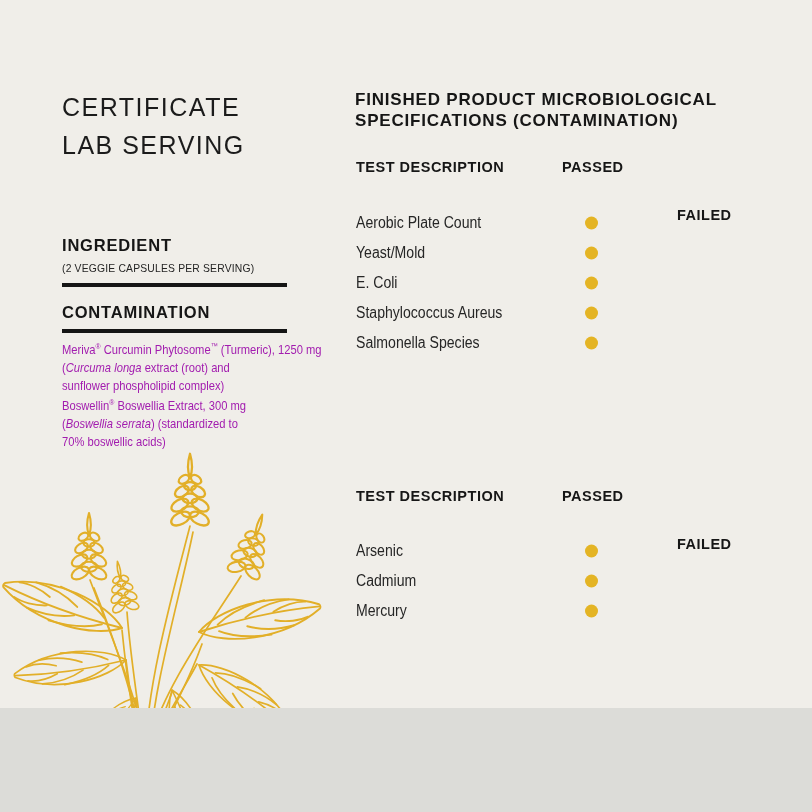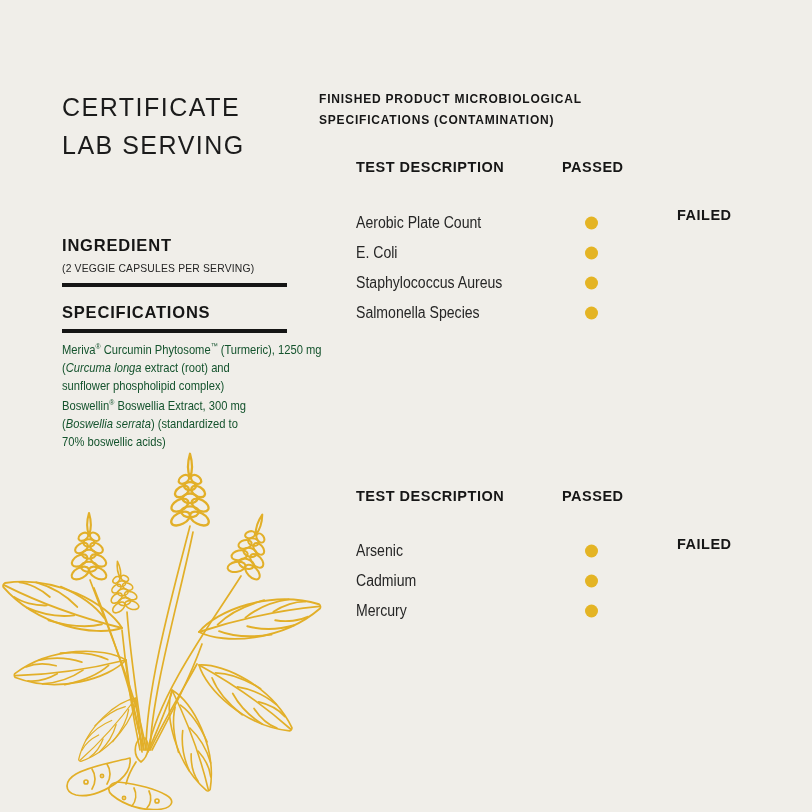--- a/index.html
+++ b/index.html
@@ -1,44 +1,44 @@
 <!DOCTYPE html>
 <html><head>
 <meta charset="utf-8">
 <style>
   * { margin:0; padding:0; box-sizing:border-box; }
   html,body { background:#dcdcd8; }
   .page {
-    position:relative; width:812px; height:812px; margin:0 auto;
+    position:relative; width:812px; height:708px; margin:0 auto;
     background:#F0EEE9; overflow:hidden;
     font-family:"Liberation Sans", sans-serif; color:#1C1C1C;
   }
   .abs { position:absolute; }
 
   
   .main-title {
     left:62px; top:88px; font-size:25px; line-height:38px;
     letter-spacing:1.5px; font-weight:500; color:#1B1B1B;
   }
   .h2 { font-size:16.5px; font-weight:700; letter-spacing:0.8px; color:#161616; }
   #ingredient-heading { left:62px; top:236px; }
   #serving-note {
     left:62px; top:262px; font-size:11.5px; letter-spacing:0.2px; color:#242424;
     transform:scaleX(0.9); transform-origin:0 0; white-space:nowrap;
   }
   .rule { left:62px; width:225px; height:4px; background:#151515; }
   #rule-1 { top:283px; }
   #spec-heading { left:62px; top:303px; }
   #rule-2 { top:329px; }
-  #spec-lines { left:62px; top:338px; font-size:13px; line-height:17.6px; color:#14532d; }
+  #spec-lines { left:62px; top:338px; font-size:13px; line-height:17.6px; color:#a21caf; }
   .spec-line { transform:scaleX(0.86); transform-origin:0 0; white-space:nowrap; }
 
   
   .sec-title {
-    left:319px; width:440px; font-size:12px; line-height:21px;
+    left:355px; width:440px; font-size:17px; line-height:21px;
     font-weight:700; letter-spacing:0.8px; color:#161616;
   }
   #sec1-title { top:89px; }
   #sec2-title { top:437px; }
   .col-header { left:335px; width:440px; height:20px; }
   #header-1 { top:159px; }
   #header-2 { top:488px; }
   .col-h {
     position:absolute; top:0; font-size:14.5px; font-weight:700;
     letter-spacing:0.5px; color:#161616; white-space:nowrap;
@@ -71,21 +71,21 @@
       <div>CERTIFICATE</div>
       <div>LAB SERVING</div>
     </div>
 
   <div class="abs h2" id="ingredient-heading">INGREDIENT</div>
 
   <div class="abs" id="serving-note">(2 VEGGIE CAPSULES PER SERVING)</div>
 
   <div class="abs rule" id="rule-1"></div>
 
-  <div class="abs h2" id="spec-heading">SPECIFICATIONS</div>
+  <div class="abs h2" id="spec-heading">CONTAMINATION</div>
 
   <div class="abs rule" id="rule-2"></div>
 
   <div class="abs" id="spec-lines">
       <div class="spec-line"><span>Meriva</span><span style="font-size: 62%; vertical-align: super;">®</span><span> Curcumin Phytosome</span><span style="font-size: 62%; vertical-align: super;">™</span><span> (Turmeric), 1250 mg</span></div>
       <div class="spec-line"><span>(</span><span style="font-style: italic;">Curcuma longa</span><span> extract (root) and</span></div>
       <div class="spec-line"><span>sunflower phospholipid complex)</span></div>
       <div class="spec-line"><span>Boswellin</span><span style="font-size: 62%; vertical-align: super;">®</span><span> Boswellia Extract, 300 mg</span></div>
       <div class="spec-line"><span>(</span><span style="font-style: italic;">Boswellia serrata</span><span>) (standardized to</span></div>
       <div class="spec-line"><span>70% boswellic acids)</span></div>
@@ -170,20 +170,24 @@
     <span class="col-h c1">PASSED</span>
     <span class="col-h c2">FAILED</span>
   </div>
 
   <div class="abs rows" id="rows-1">
       <div class="trow">
         <span class="tlabel">Aerobic Plate Count</span>
         <span class="dot dot-passed" style="background: rgb(228, 180, 36);"></span>
       </div>
       <div class="trow">
+        <span class="tlabel">Yeast/Mold</span>
+        <span class="dot dot-passed" style="background: rgb(228, 180, 36);"></span>
+      </div>
+      <div class="trow">
         <span class="tlabel">E. Coli</span>
         <span class="dot dot-passed" style="background: rgb(228, 180, 36);"></span>
       </div>
       <div class="trow">
         <span class="tlabel">Staphylococcus Aureus</span>
         <span class="dot dot-passed" style="background: rgb(228, 180, 36);"></span>
       </div>
       <div class="trow">
         <span class="tlabel">Salmonella Species</span>
         <span class="dot dot-passed" style="background: rgb(228, 180, 36);"></span>

